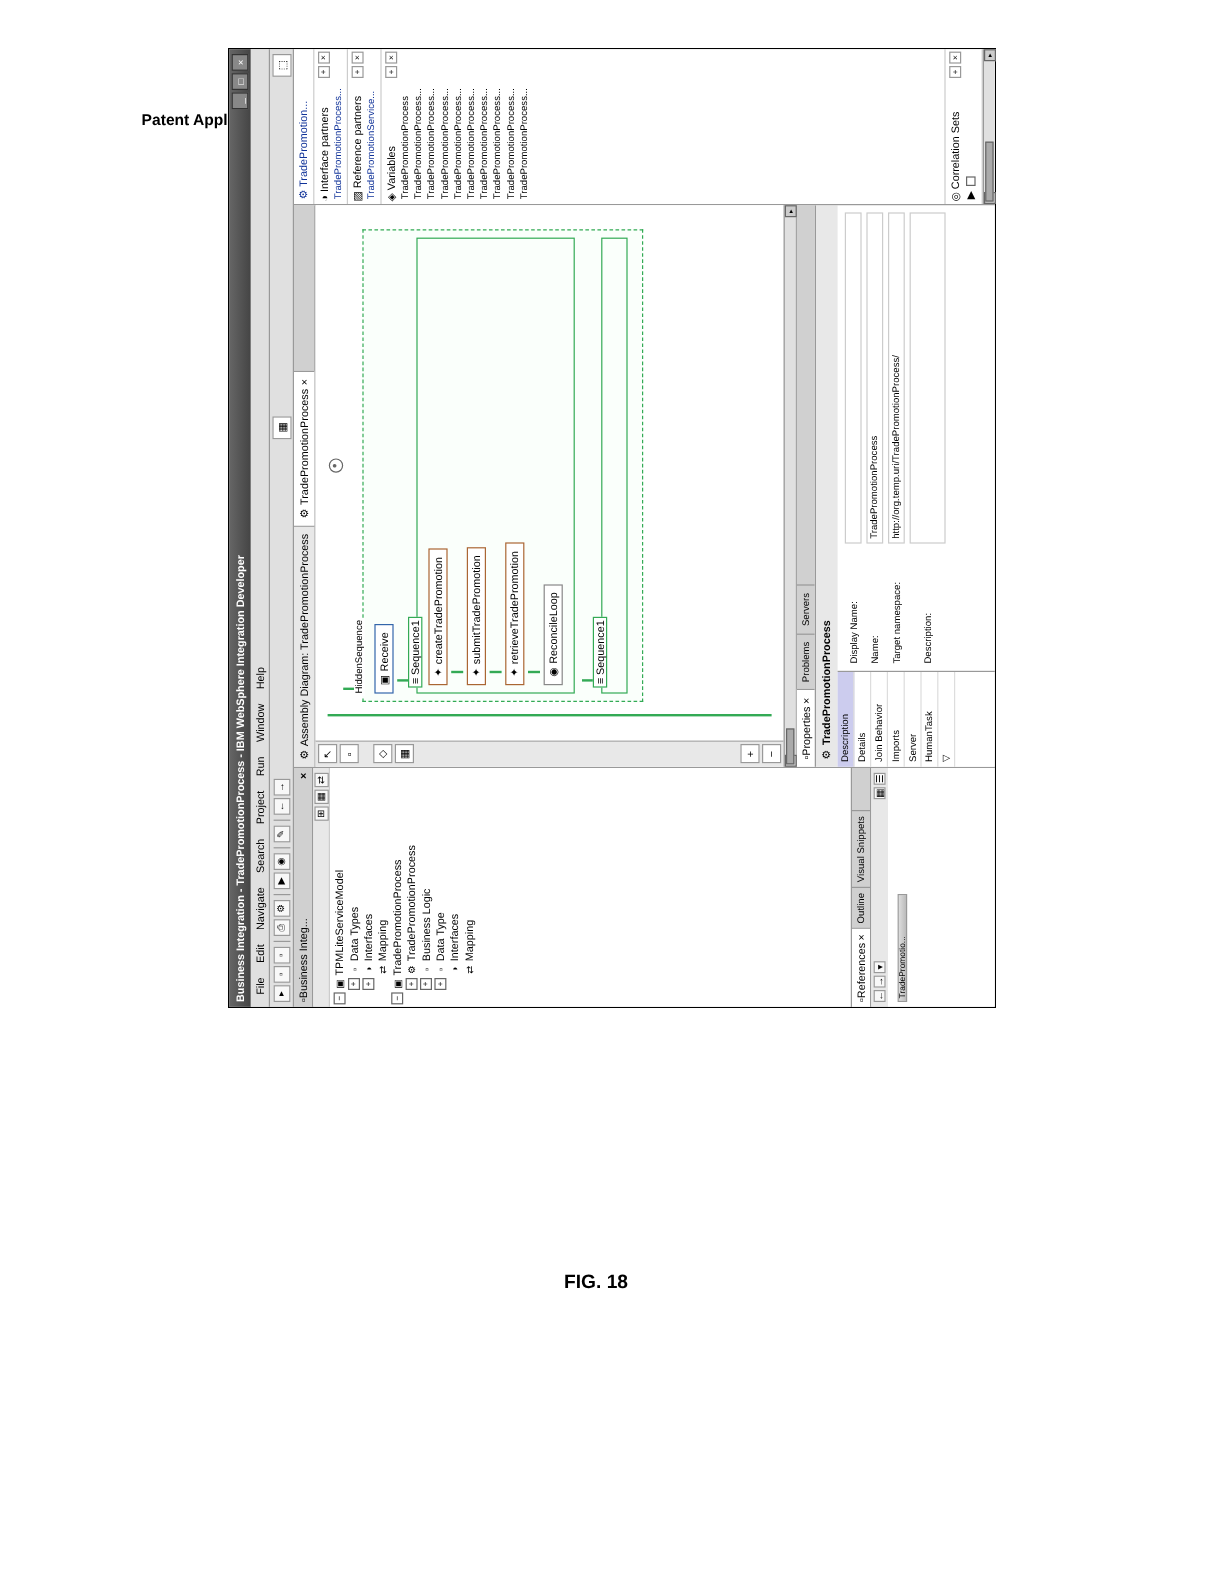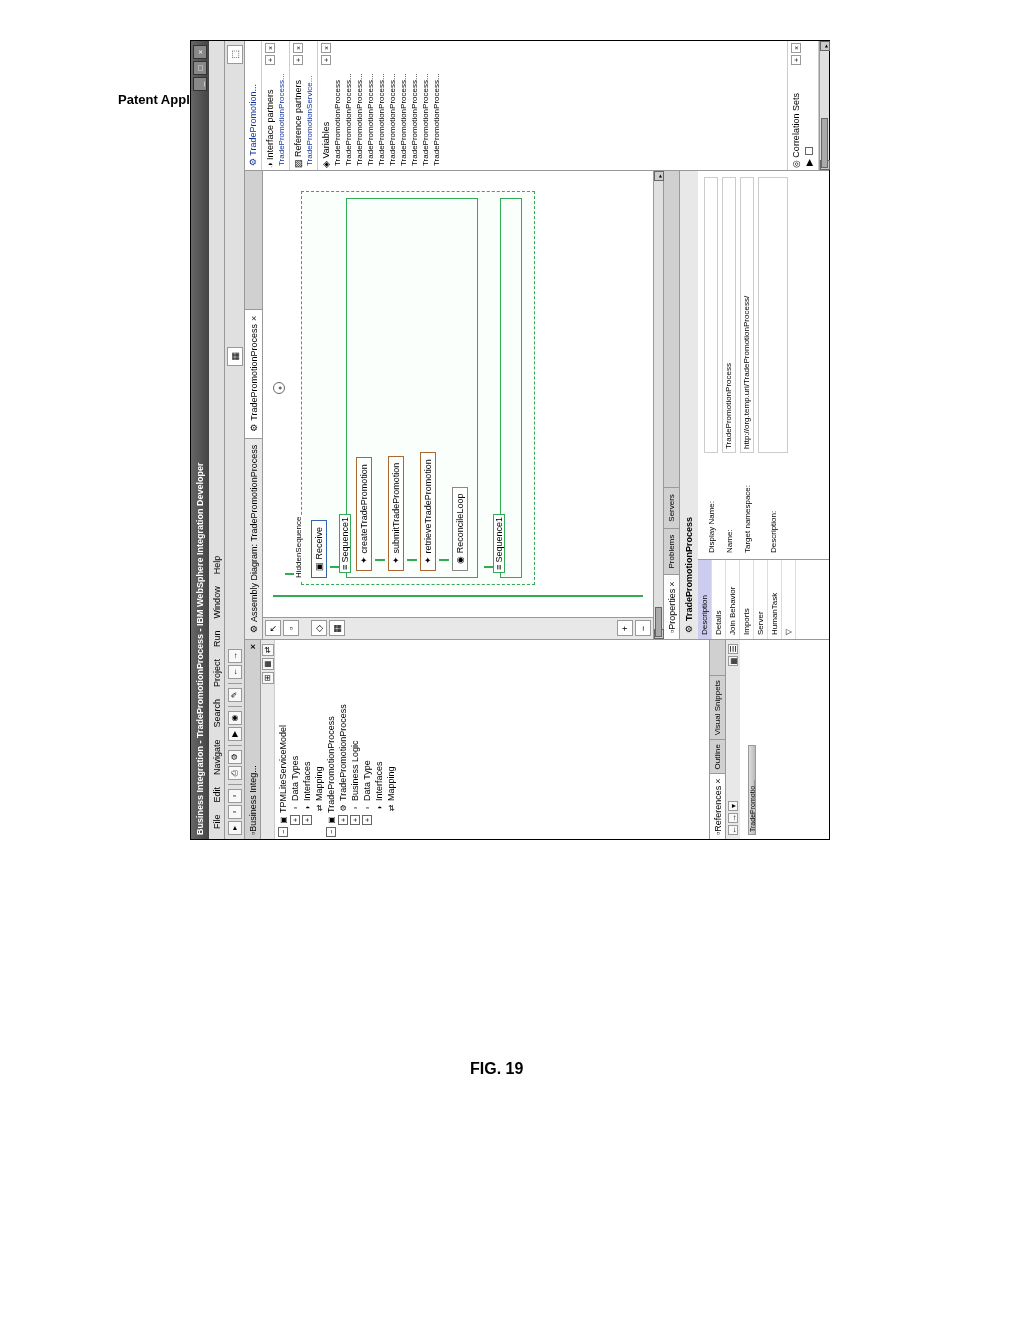--- a/index.html
+++ b/index.html
@@ -111,21 +111,21 @@
 .scroll-thumb { position: absolute; left: 2px; top: 1px; width: 30px; height: 7px; background: #aaa; border: 1px solid #666; }
 .scroll-arrow { position: absolute; top: 0; width: 10px; height: 10px; background: #ccc; border: 1px solid #666; display: flex; align-items: center; justify-content: center; font-size: 6px; }
 </style>
 </head>
 <body>
 
 <div class="page-wrap">
   <div class="header-text">Patent Application Publication</div>
   <div class="header-date">Dec. 24, 2009  Sheet 19 of 20</div>
   <div class="header-right">US 2009/0319981 A1</div>
-  <div class="fig-label">FIG. 19</div>
+  <div class="fig-label">FIG. 18</div>
 
   <div class="rotated-container">
     <div class="app-window">
 
       <div class="titlebar">
         <span class="titlebar-text">Business Integration - TradePromotionProcess - IBM WebSphere Integration Developer</span>
         <div class="titlebar-btns">
           <div class="titlebar-btn">_</div>
           <div class="titlebar-btn">□</div>
           <div class="titlebar-btn">×</div>

